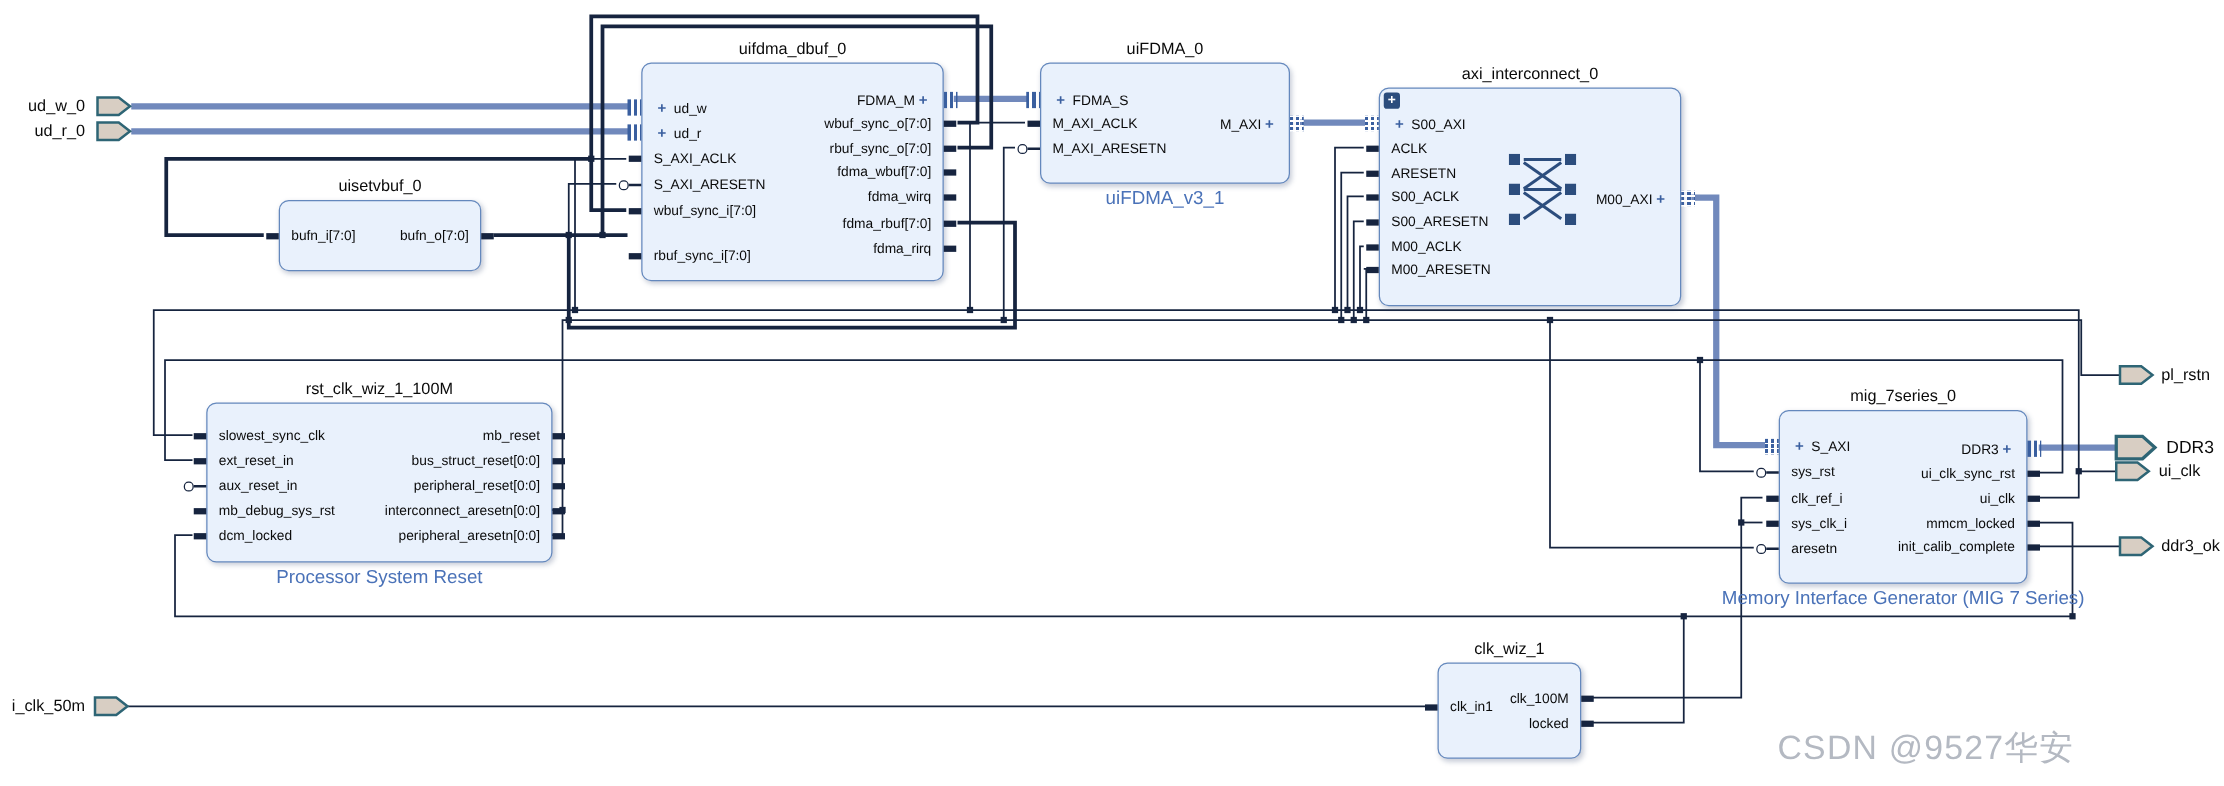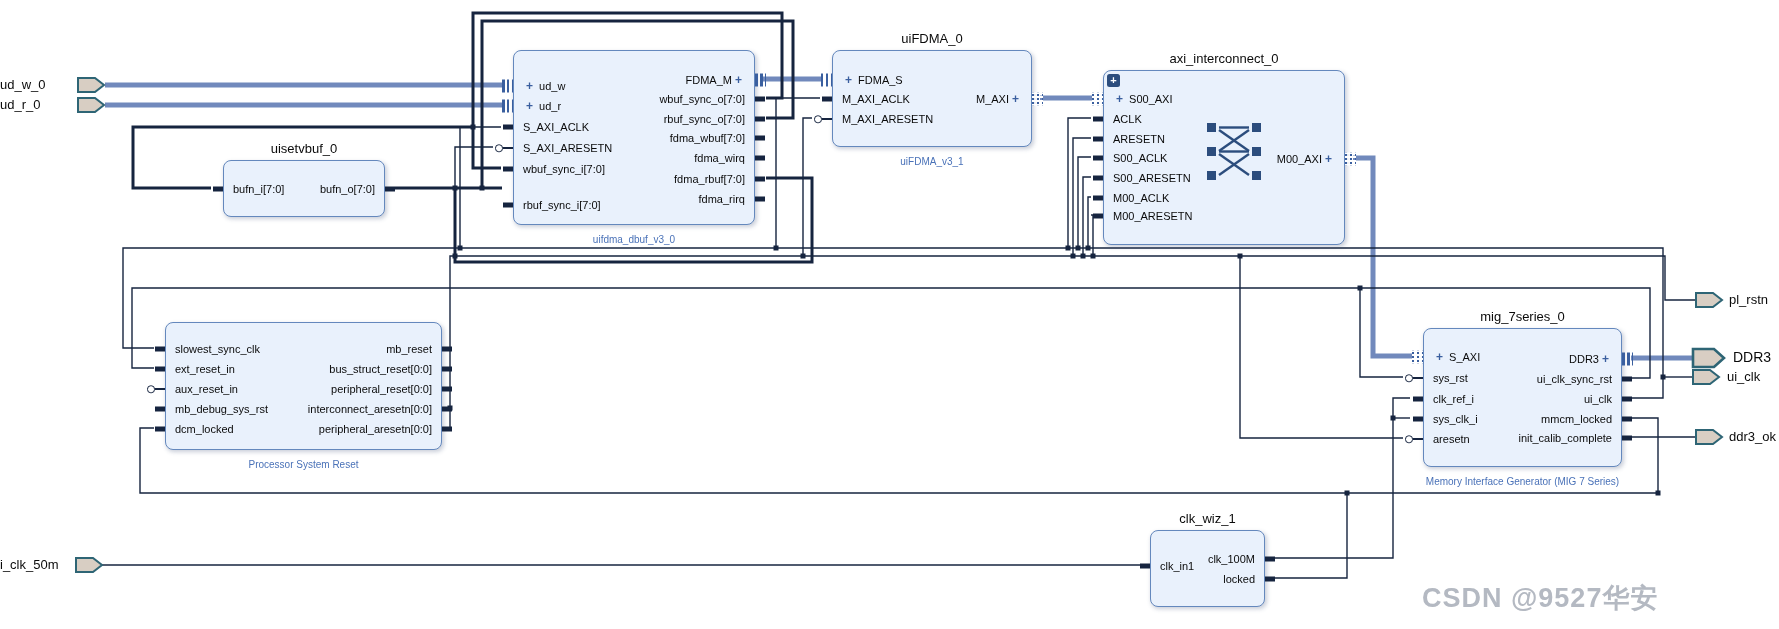--- a/index.html
+++ b/index.html
@@ -20,21 +20,21 @@
     position:absolute;z-index:2;
     background:#e9f1fc;border:1px solid #6488bd;border-radius:8px;
     box-shadow:1.5px 2px 4px rgba(60,80,120,.28);
   }
   .block-title{
     position:absolute;top:-20px;left:-40px;right:-40px;text-align:center;
     font-size:13px;color:#0a0a0a;white-space:nowrap;
   }
   .block-sub{
     position:absolute;bottom:-21px;left:-130px;right:-130px;text-align:center;
-    font-size:10px;color:#4a72b8;white-space:nowrap;
+    font-size:15px;color:#4a72b8;white-space:nowrap;
   }
   .pin{
     position:absolute;height:14px;line-height:14px;font-size:11px;color:#0a0a0a;
     white-space:nowrap;z-index:3;
   }
   .pin-left{left:0;padding-left:9px;}
   .pin-right{right:0;padding-right:9px;text-align:right;}
   .plus{color:#3a5f9f;font-weight:bold;font-size:12px;padding:0 3px;}
   .stub{position:absolute;top:50%;transform:translateY(-50%);}
   .stub.solid{width:10px;height:5px;background:#16243f;}
@@ -59,25 +59,25 @@
   }
   .expand-badge{
     position:absolute;left:3px;top:3px;width:13px;height:13px;z-index:4;
     background:#2c4d7d;border-radius:2.5px;color:#fff;font-size:11px;font-weight:bold;
     line-height:13px;text-align:center;
   }
   .portlabel{
     position:absolute;z-index:2;height:16px;line-height:16px;font-size:13px;color:#0a0a0a;
     white-space:nowrap;
   }
-  .portlabel.ralign{width:68px;left:0;}
+  .portlabel.ralign{text-align:right;width:68px;left:0;}
   .portlabel.big{font-size:14px;}
   .watermark{
     position:absolute;left:1422px;top:580px;z-index:5;
-    font-size:27px;font-weight:700;letter-spacing:1px;color:#b4b9c2;white-space:nowrap;
+    font-size:27px;font-weight:400;letter-spacing:1px;color:#b4b9c2;white-space:nowrap;
   }
   .xbar{position:absolute;z-index:3;}
 </style>
 </head>
 <body>
 
 <svg class="wires" width="1779" height="629" viewBox="0 0 1779 629">
   <g>
     <path class="bus" d="M105 85 H503"></path>
     <path class="bus" d="M105 105 H503"></path>
@@ -166,21 +166,21 @@
     <span class="stub solid"></span>
     <span class="pin-label">bufn_i[7:0]</span>
   </div>
   <div class="pin pin-right" style="top:21px">
     <span class="stub solid"></span>
     <span class="pin-label">bufn_o[7:0]</span>
   </div>
 </div>
 
 <div class="block" style="left:513px;top:50px;width:240px;height:173px">
-  <div class="block-sub">uifdma_dbuf_v3_0</div>
+  <div class="block-title">uifdma_dbuf_0</div>
   <div class="pin pin-left" style="top:28px">
     <span class="stub iface"></span>
     <span class="plus">+</span>
     <span class="pin-label">ud_w</span>
   </div>
   <div class="pin pin-left" style="top:48px">
     <span class="stub iface"></span>
     <span class="plus">+</span>
     <span class="pin-label">ud_r</span>
   </div>
@@ -302,20 +302,21 @@
     <span class="stub solid"></span>
     <span class="pin-label">M00_ARESETN</span>
   </div>
   <div class="pin pin-right" style="top:81px">
     <span class="pin-label">M00_AXI</span><span class="plus">+</span>
     <span class="stub iface dotted"></span>
   </div>
 </div>
 
 <div class="block" style="left:165px;top:322px;width:275px;height:126px">
+  <div class="block-title">rst_clk_wiz_1_100M</div>
   <div class="block-sub">Processor System Reset</div>
   <div class="pin pin-left" style="top:19px">
     <span class="stub solid"></span>
     <span class="pin-label">slowest_sync_clk</span>
   </div>
   <div class="pin pin-left" style="top:39px">
     <span class="stub solid"></span>
     <span class="pin-label">ext_reset_in</span>
   </div>
   <div class="pin pin-left" style="top:59px">

